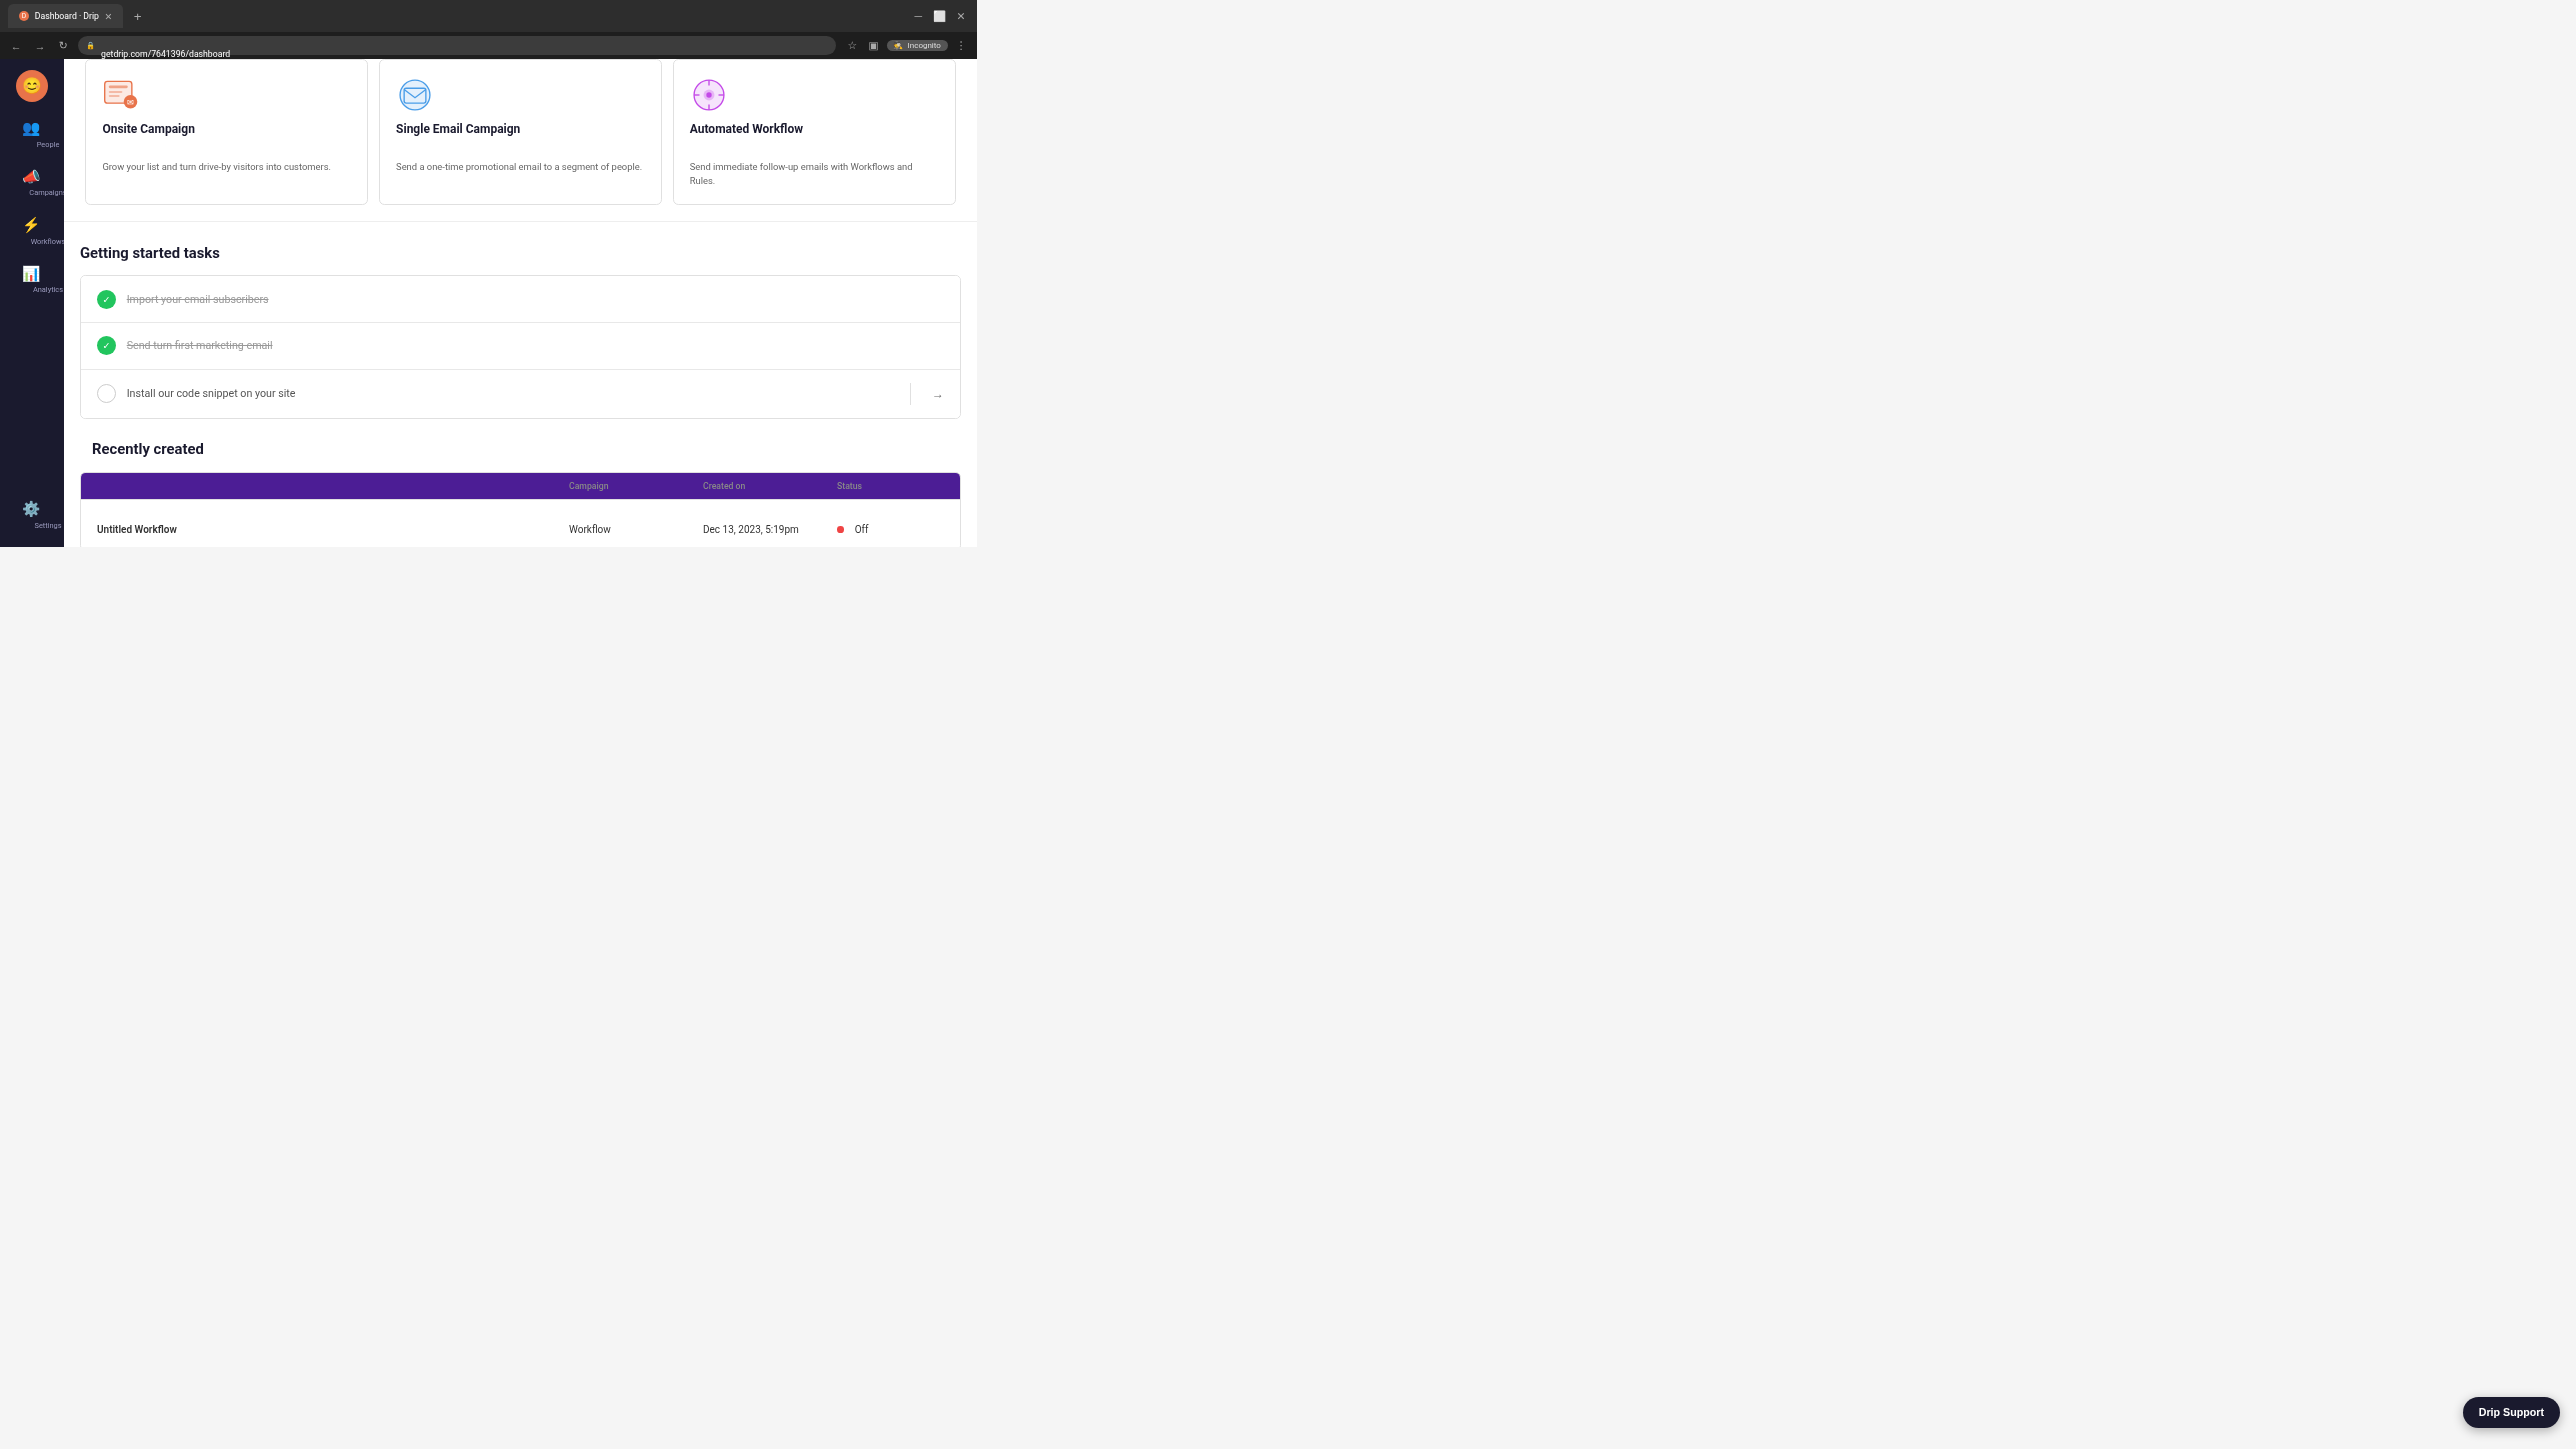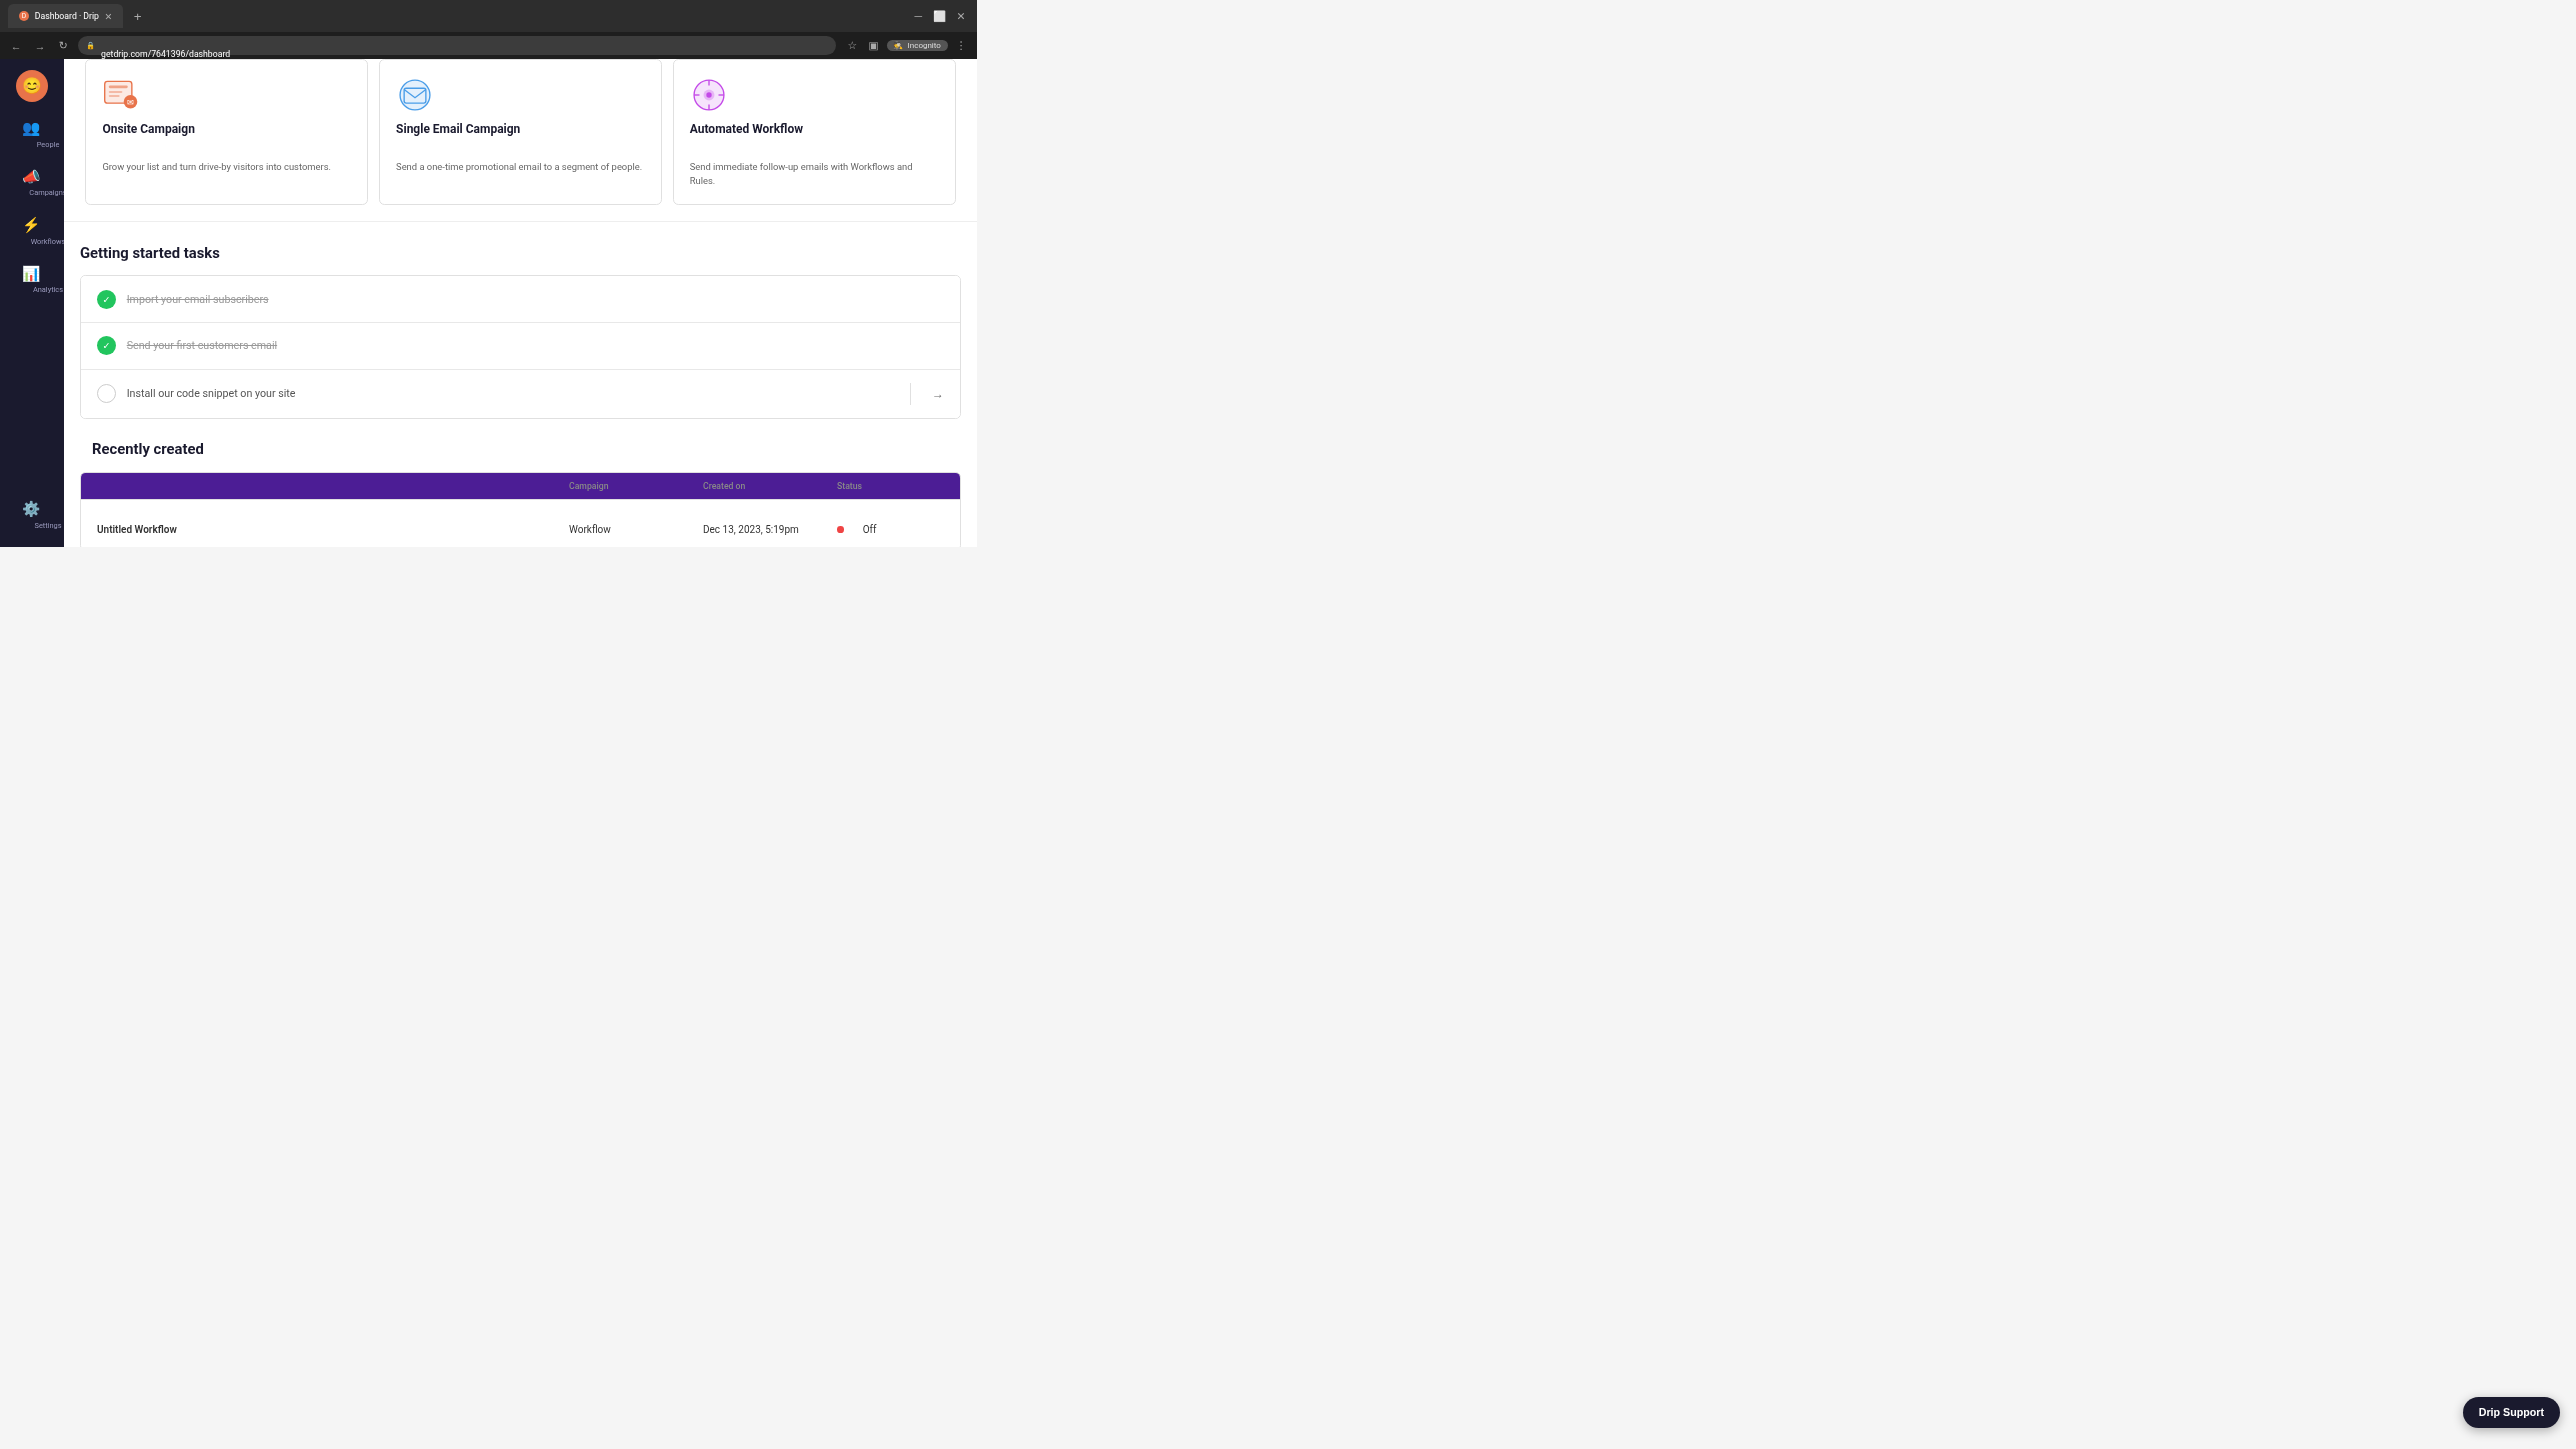--- a/index.html
+++ b/index.html
@@ -342,21 +342,21 @@
     }
     .table-cell {
       font-size: 10px;
       color: #333;
       margin-top: 11px;
     }
     .table-cell.name { font-weight: 600; }
     .status-badge {
       display: flex;
       align-items: center;
-      gap: 19px;
+      gap: 11px;
       font-size: 10px;
       color: #333;
     }
     .status-dot {
       width: 6.7px;
       height: 6.7px;
       border-radius: 50%;
     }
     .status-dot.off { background: #ef4444; }
 
@@ -511,21 +511,21 @@
 
       <div class="tasks-container">
 
         <div class="task-item">
           <div class="task-check done">✓</div>
           <span class="task-label strikethrough">Import your email subscribers</span>
         </div>
 
         <div class="task-item">
           <div class="task-check done">✓</div>
-          <span class="task-label strikethrough">Send your first customers email</span>
+          <span class="task-label strikethrough">Send turn first marketing email</span>
         </div>
 
         <div class="task-item">
           <div class="task-check pending"></div>
           <span class="task-label">Install our code snippet on your site</span>
           <div class="task-divider"></div>
           <span class="task-arrow">→</span>
         </div>
       </div>
     </div>

